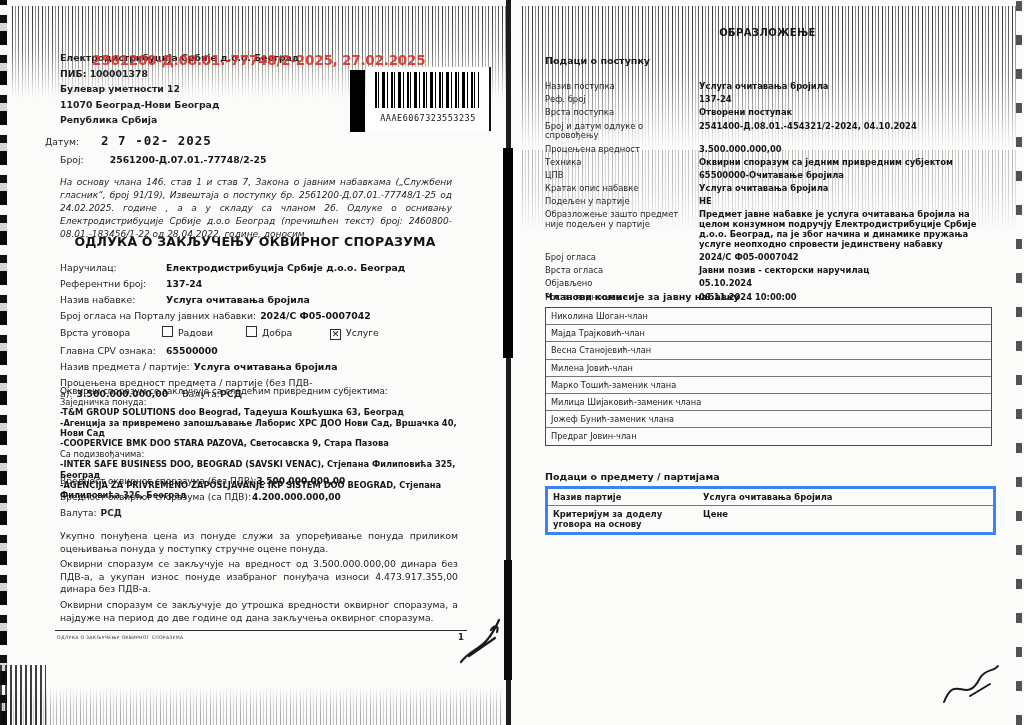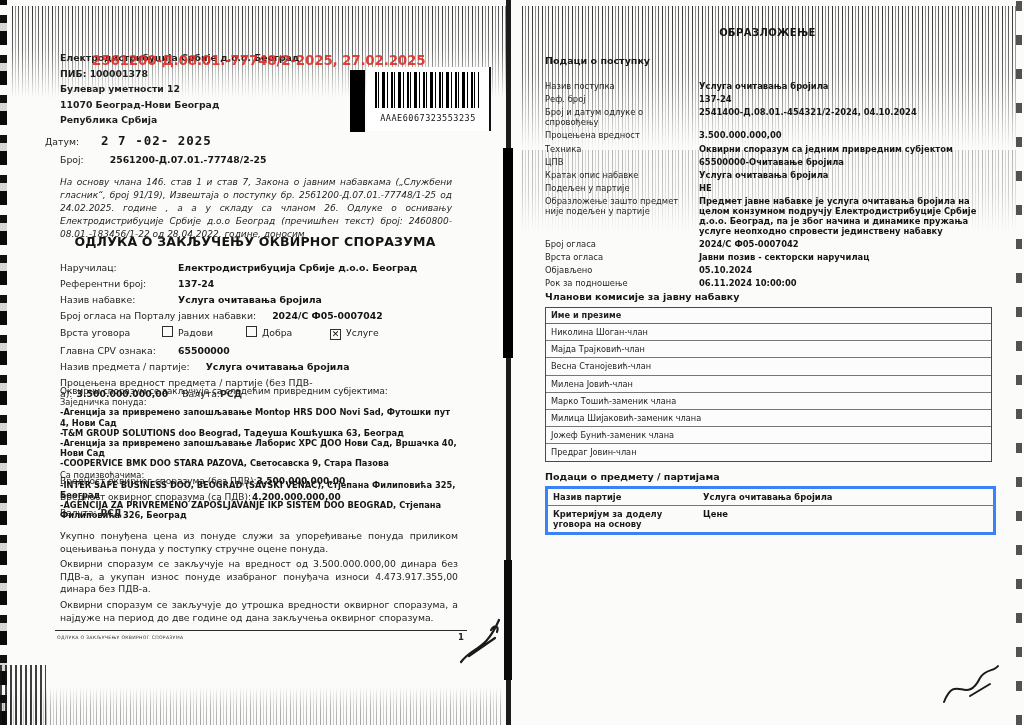--- a/index.html
+++ b/index.html
@@ -67,21 +67,21 @@
   .num-value{font-weight:bold;margin-left:26px;color:#161616;}
 
   .intro{position:absolute;left:60px;top:176px;width:392px;z-index:2;
     font-style:italic;font-size:9px;line-height:13px;text-align:justify;color:#1f1f1f;}
   .doc-title{position:absolute;left:55px;top:234px;width:400px;z-index:2;text-align:center;
     font-size:12.5px;font-weight:bold;letter-spacing:.2px;color:#141414;}
 
   
   .lp-fields{position:absolute;left:60px;top:262px;width:400px;z-index:2;font-size:9.3px;}
   .lfield{margin-bottom:4.5px;line-height:11.5px;}
-  .lf-label{display:inline-block;min-width:102px;padding-right:16px;}
+  .lf-label{display:inline-block;min-width:102px;padding-right:4px;}
   .lf-value{font-weight:bold;color:#141414;}
   .opt-row{margin-bottom:4.5px;line-height:11.5px;}
   .opt-row-label{display:inline-block;min-width:102px;}
   .opt{display:inline-block;width:84px;}
   .box{display:inline-block;width:9px;height:9px;border:1.2px solid #2e2e2e;margin-right:5px;
     vertical-align:-1.5px;font-size:9px;line-height:9px;text-align:center;font-weight:bold;color:#111;}
   .est-row{margin-top:2px;line-height:11.5px;}
   .est-row .lf-value{margin-left:4px;}
   .est-cur{margin-left:14px;}
 
@@ -203,21 +203,20 @@
     <div class="est-row">
       <span>Процењена вредност предмета / партије (без ПДВ-а):</span><span class="lf-value">3.500.000.000,00</span><span class="est-cur">Валута:</span><b>РСД</b>
     </div>
   </div>
 
   <div class="lp-companies">
     <div class="intro-line">Оквирни споразум се закључује са следећим привредним субјектима:</div>
     <div class="group-label">Заједничка понуда:</div>
     <div>
 
-    <div class="company-line">-Агенција за привремено запошљавање Montop HRS DOO Novi Sad, Футошки пут 4, Нови Сад</div>
         <div class="company-line">-T&amp;M GROUP SOLUTIONS doo Beograd, Тадеуша Кошћушка 63, Београд</div>
         <div class="company-line">-Агенција за привремено запошљавање Лаборис ХРС ДОО Нови Сад, Вршачка 40, Нови Сад</div>
         <div class="company-line">-COOPERVICE BMK DOO STARA PAZOVA, Светосавска 9, Стара Пазова</div>
       </div>
     <div class="group-label">Са подизвођачима:</div>
     <div>
 
     <div class="company-line">-INTER SAFE BUSINESS DOO, BEOGRAD (SAVSKI VENAC), Стјепана Филиповића 325, Београд</div>
         <div class="company-line">-AGENCIJA ZA PRIVREMENO ZAPOŠLJAVANJE IKP SISTEM DOO BEOGRAD, Стјепана Филиповића 326, Београд</div>
       </div>
@@ -266,20 +265,24 @@
         <div class="rfield">
           <span class="rf-label">Назив поступка</span>
           <span class="rf-value">Услуга очитавања бројила</span>
         </div>
 
         <div class="rfield">
           <span class="rf-label">Реф. број</span>
           <span class="rf-value">137-24</span>
         </div>
 
+        <div class="rfield">
+          <span class="rf-label">Врста поступка</span>
+          <span class="rf-value">Отворени поступак</span>
+        </div>
 
         <div class="rfield">
           <span class="rf-label">Број и датум одлуке о спровођењу</span>
           <span class="rf-value">2541400-Д.08.01.-454321/2-2024, 04.10.2024</span>
         </div>
 
         <div class="rfield">
           <span class="rf-label">Процењена вредност</span>
           <span class="rf-value">3.500.000.000,00</span>
         </div>
@@ -327,21 +330,20 @@
         <div class="rfield">
           <span class="rf-label">Рок за подношење</span>
           <span class="rf-value">06.11.2024 10:00:00</span>
         </div>
       </div>
   </div>
 
   <div class="rp-sec rp-sec2">Чланови комисије за јавну набавку</div>
 
   <div class="commission-table">
-    <div class="cm-header">Име и презиме</div>
     <div>
 
     <div class="cm-row">Николина Шоган-члан</div>
         <div class="cm-row">Мајда Трајковић-члан</div>
         <div class="cm-row">Весна Станојевић-члан</div>
         <div class="cm-row">Милена Јовић-члан</div>
         <div class="cm-row">Марко Тошић-заменик члана</div>
         <div class="cm-row">Милица Шијаковић-заменик члана</div>
         <div class="cm-row">Јожеф Бунић-заменик члана</div>
         <div class="cm-row">Предраг Јовин-члан</div>

